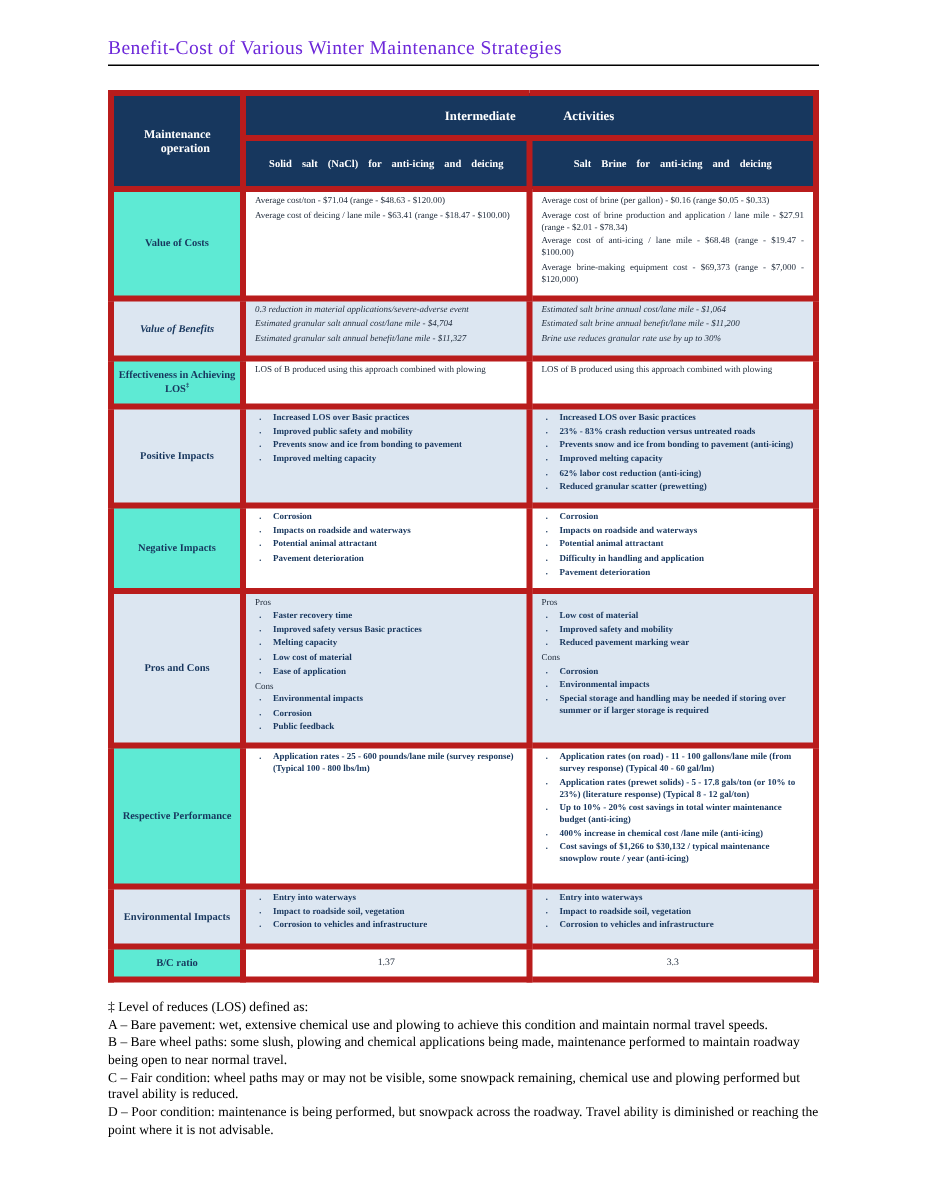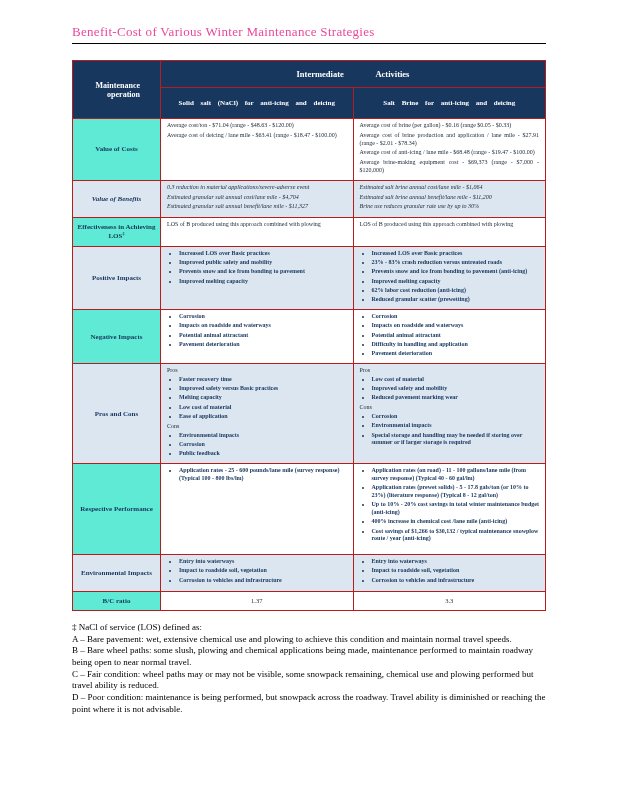--- a/index.html
+++ b/index.html
@@ -17,35 +17,35 @@
     width: 618px;
     height: 800px;
     padding: 24px 72px 0 72px;
     background: #fff;
   }
   .doc-title {
     font-size: 13px;
     font-weight: 400;
     letter-spacing: 0.3px;
     margin: 0 0 3px 0;
-    color: #ec4899;
+    color: #6d28d9;
   }
   .title-rule {
     border: none;
     border-top: 1.4px solid #000;
     margin: 0 0 16px 0;
   }
   table.bct {
     border-collapse: collapse;
     width: 100%;
     table-layout: fixed;
   }
   table.bct col.c-label { width: 88px; }
   table.bct th, table.bct td {
-    border: 1px solid #b91c1c;
+    border: 4px solid #b91c1c;
   }
   th.corner, th.group, th.colh {
     background: var(--header-bg, #17375E);
     color: #fff;
   }
   th.corner {
     font-size: 8px;
     font-weight: bold;
     text-align: right;
     vertical-align: middle;
@@ -297,21 +297,21 @@
             <p class="cellcenter">1.37</p>
           </td>
           <td class="data-cell">
             <p class="cellcenter">3.3</p>
           </td>
         </tr>
       </tbody>
   </table>
 
   <div class="footnotes">
-      <p class="fnline">‡ NaCl of service (LOS) defined as:</p>
+      <p class="fnline">‡ Level of reduces (LOS) defined as:</p>
       <p class="fnline">A – Bare pavement: wet, extensive chemical use and plowing to achieve this condition and maintain normal travel speeds.</p>
       <p class="fnline">B – Bare wheel paths: some slush, plowing and chemical applications being made, maintenance performed to maintain roadway being open to near normal travel.</p>
       <p class="fnline">C – Fair condition: wheel paths may or may not be visible, some snowpack remaining, chemical use and plowing performed but travel ability is reduced.</p>
       <p class="fnline">D – Poor condition: maintenance is being performed, but snowpack across the roadway. Travel ability is diminished or reaching the point where it is not advisable.</p>
     </div>
 
 
 </div>
 
 </body></html>

